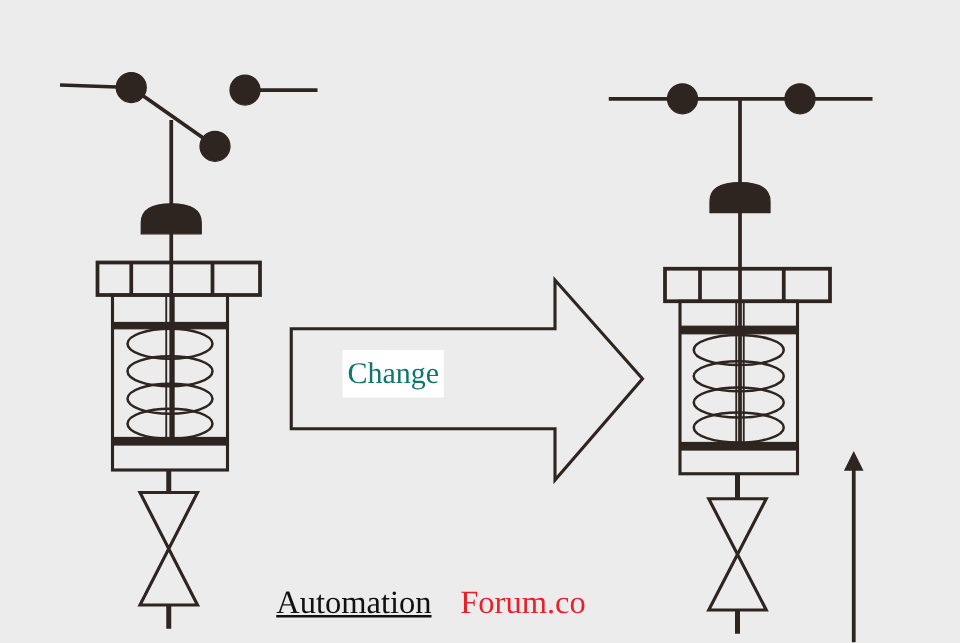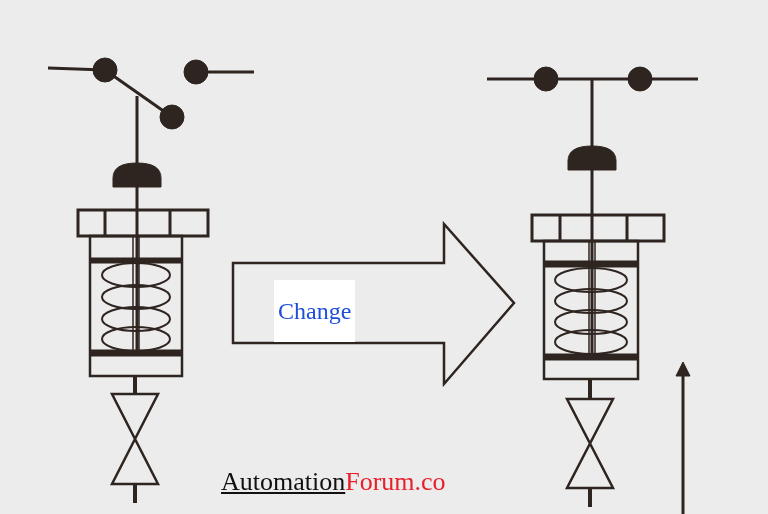--- a/index.html
+++ b/index.html
@@ -7,31 +7,31 @@
     width: 768px; height: 514px; overflow: hidden;
     background: #ececec;
     font-family: "Liberation Serif", serif;
     position: relative;
   }
   #canvas { position: absolute; left: 0; top: 0; width: 768px; height: 514px; }
   .ink { stroke: #2e2420; fill: none; }
   .ink-fill { fill: #2e2420; stroke: #2e2420; }
   .label-change {
     position: absolute; left: 274px; top: 280px;
-    background: #ffffff; padding: 16px 4px;
-    font-family: "Liberation Serif", serif; font-size: 24px; color: #1d4ed8;
+    background: #ffffff; padding: 4px 4px;
+    font-family: "Liberation Serif", serif; font-size: 24px; color: #0f766e;
     line-height: 30px; height: 30px;
   }
   .watermark {
     position: absolute; left: 221px; top: 466px;
     font-family: "Liberation Serif", serif; font-size: 26px; line-height: 32px;
     white-space: nowrap;
   }
   .wm-a { color: #111111; text-decoration: underline; }
-  .wm-b { color: #e8202a; }
+  .wm-b { color: #e8202a; margin-left: 23px; }
 </style>
 </head>
 <body>
 
 <svg id="canvas" viewBox="0 0 768 514" xmlns="http://www.w3.org/2000/svg">
 
   <g>
     <g>
       <line class="ink" stroke-width="3" x1="48" y1="68" x2="105" y2="70"></line>
       <line class="ink" stroke-width="3" x1="105" y1="70" x2="172" y2="117"></line>

